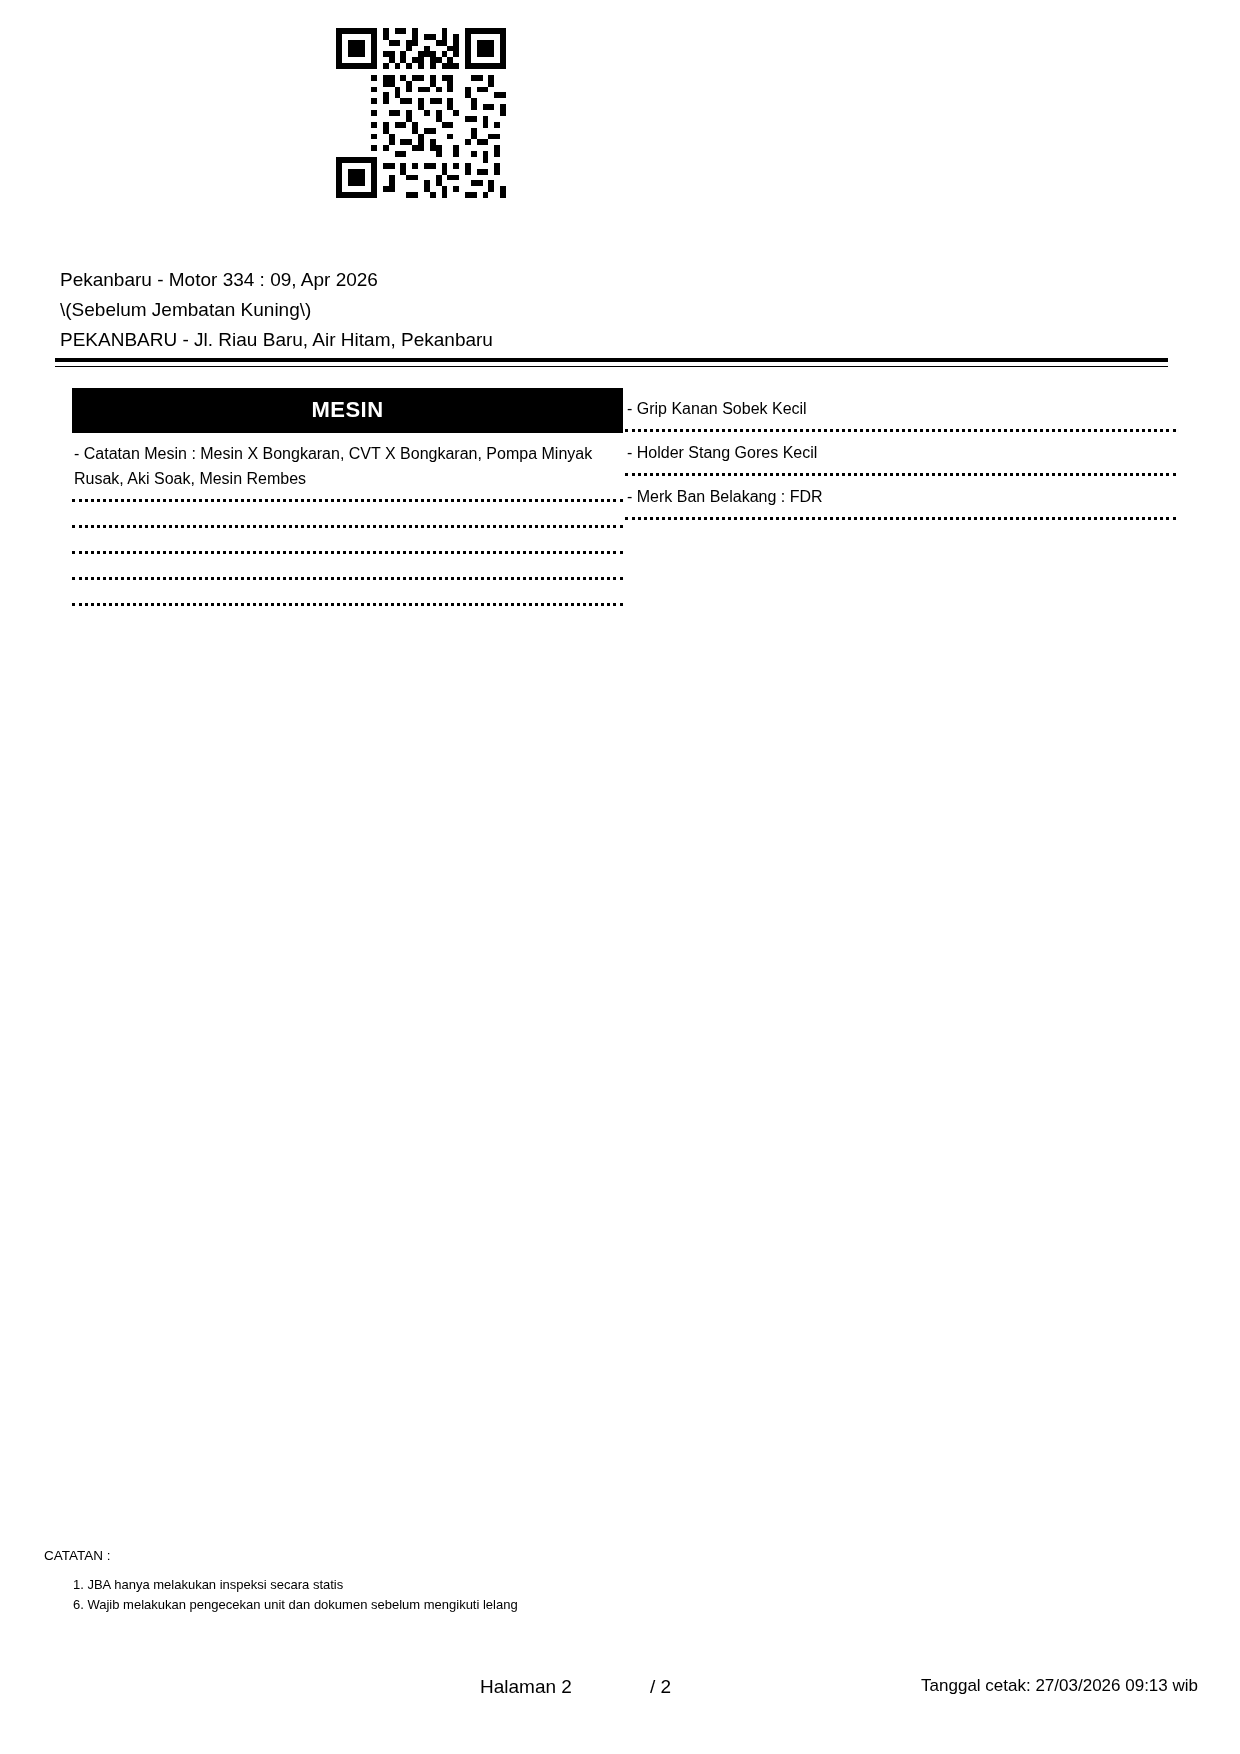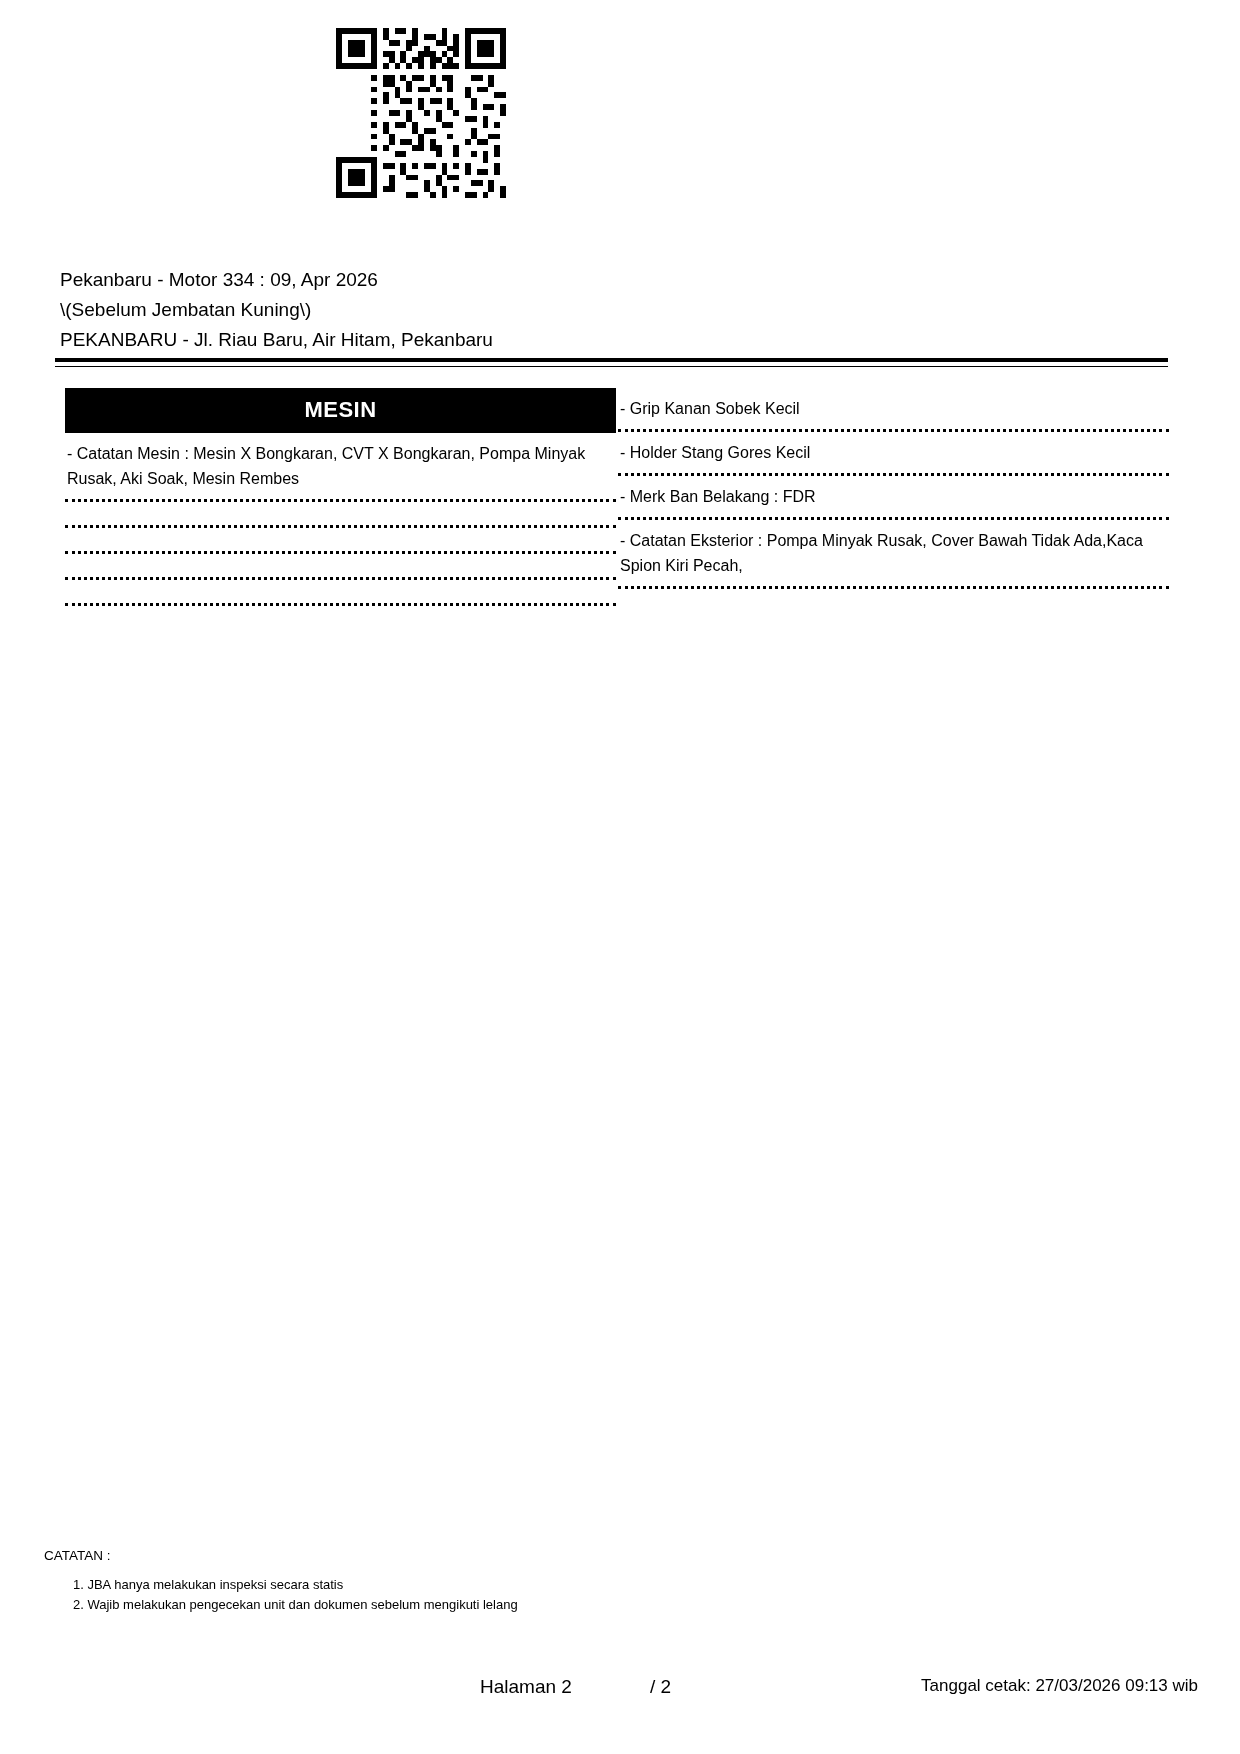--- a/index.html
+++ b/index.html
@@ -82,21 +82,21 @@
     left: 55px;
     top: 366px;
     width: 1113px;
     height: 1px;
     background: #000;
   }
 
   
   .columns {
     position: absolute;
-    left: 65px;
+    left: 72px;
     top: 388px;
     width: 1113px;
     display: flex;
     gap: 2px;
   }
   .col { width: 551px; }
 
   .col-head {
     background: #000000;
     color: #ffffff;
@@ -329,31 +329,30 @@
         <div class="row empty"></div>
         <div class="row empty"></div>
       </div>
     </div>
 
     <div class="col">
       <div class="col-body">
         <div class="row">- Grip Kanan Sobek Kecil</div>
         <div class="row">- Holder Stang Gores Kecil</div>
         <div class="row">- Merk Ban Belakang : FDR</div>
-        <div class="row">- Catatan Eksterior :  Pompa Minyak Rusak, Cover Bawah Tidak Ada,Kaca Spion Kiri Pecah,</div>
       </div>
     </div>
 
   </div>
 
   <div class="footer-note">
     <div class="cat-title">CATATAN :</div>
     <ol>
       <li>1. JBA hanya melakukan inspeksi secara statis</li>
-      <li>2. Wajib melakukan pengecekan unit dan dokumen sebelum mengikuti lelang</li>
+      <li>6. Wajib melakukan pengecekan unit dan dokumen sebelum mengikuti lelang</li>
     </ol>
   </div>
 
   <div class="footer-bottom">
     <div class="page-num">Halaman 2</div>
     <div class="page-total">/ 2</div>
     <div class="print-date">Tanggal cetak: 27/03/2026 09:13 wib</div>
   </div>
 
 </div>

